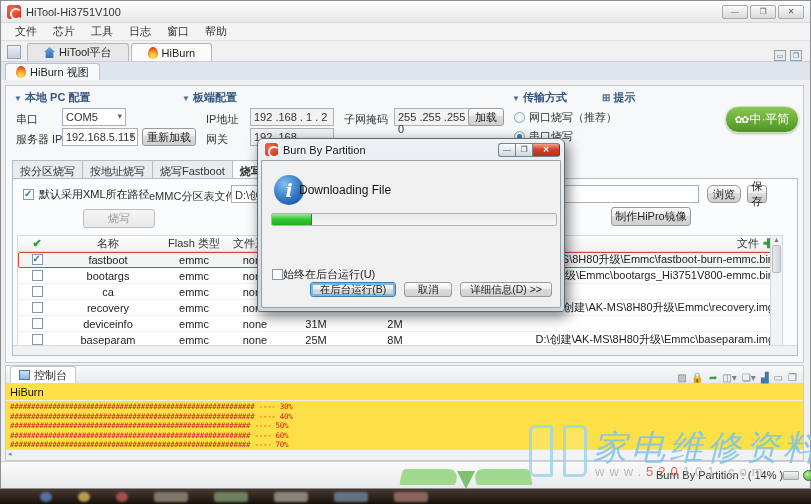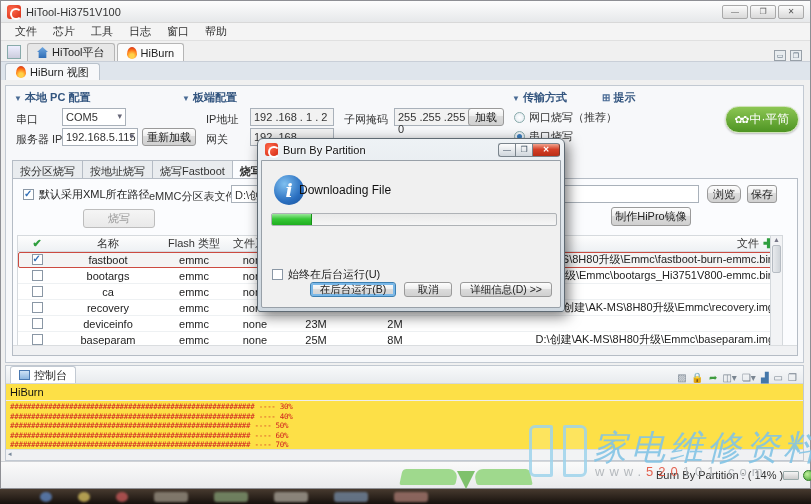--- a/index.html
+++ b/index.html
@@ -25,21 +25,21 @@
   .tb-ico.colored { opacity:1; }
   .grid-ico { width:14px; height:14px; }
   .grid-ico i { display:block; float:left; width:6px; height:6px; margin:0 1px 1px 0; }
   .tb-sep { width:1px; height:16px; background:#cfcfcf; margin:0 6px; }
   .updown { font-size:12px; font-weight:bold; line-height:16px; }
   .updown .u { color:#1fa01f; } .updown .d { color:#d42222; }
 
   
   .persp { height:20px; display:flex; align-items:flex-end; padding-left:6px; background:#f0f0f0; }
   .persp-grid { width:14px; height:14px; margin:0 6px 2px 0; border:1px solid #8aa; background:linear-gradient(#eef,#ccd); }
-  .ptab { display:flex; align-items:center; gap:4px; padding:2px 9px; border:1px solid #b5b5b5; border-bottom:none; border-radius:3px 3px 0 0; background:#e7e7e7; margin-right:2px; height:18px; }
+  .ptab { display:flex; align-items:center; gap:4px; padding:2px 16px; border:1px solid #b5b5b5; border-bottom:none; border-radius:3px 3px 0 0; background:#e7e7e7; margin-right:2px; height:18px; }
   .ptab.active { background:#fbfbfb; }
   .home-ico { width:11px; height:11px; background:linear-gradient(#6fa7e0,#2f6db5); clip-path:polygon(50% 0,100% 45%,85% 45%,85% 100%,15% 100%,15% 45%,0 45%); }
   .flame-ico { width:10px; height:12px; background:radial-gradient(circle at 50% 75%, #ffd24a 20%, #ff7a1a 55%, #d42a12 90%); border-radius:50% 50% 50% 50% / 60% 60% 40% 40%; }
   .persp-min { margin-left:auto; margin-right:8px; display:flex; gap:4px; }
   .mini-ico { width:12px; height:11px; border:1px solid #98a0a8; background:#e8ecef; font-size:7px; line-height:9px; text-align:center; color:#567; }
 
   
   .viewtab-row { height:19px; background:#dfe5ec; border-top:1px solid #c9cfd8; display:flex; align-items:flex-end; padding-left:4px; }
   .viewtab { display:flex; align-items:center; gap:4px; background:#f7f8fa; border:1px solid #b9c2cc; border-bottom:none; border-radius:3px 3px 0 0; padding:2px 10px; height:17px; }
 
@@ -110,21 +110,21 @@
   .dlg-title-text { font-size:11px; color:#111; text-shadow:0 0 3px #fff; }
   .dlg-ctrls { margin-left:auto; display:flex; }
   .dlg-cbtn { width:17px; height:14px; border:1px solid #7a848c; background:linear-gradient(#fdfdfd,#cfd6dc); font-size:8px; line-height:12px; text-align:center; color:#345; border-right:none; }
   .dlg-cbtn:first-child { border-radius:3px 0 0 3px; }
   .dlg-cbtn.close { width:28px; border-right:1px solid #7a3a30; background:linear-gradient(#f2a38d,#d54027 45%,#b92d16); color:#fff; border-radius:0 3px 3px 0; font-weight:bold; }
   .dlg-body { position:absolute; left:3px; right:3px; top:21px; bottom:3px; background:#f0f0f0; border:1px solid #98a0a8; border-radius:0 0 2px 2px; }
   .info-ico { position:absolute; left:12px; top:14px; width:30px; height:30px; border-radius:50%; background:radial-gradient(circle at 35% 30%,#7fc0f0,#2a6fc0 60%,#174f96); color:#fff; font-family:"DejaVu Serif",serif; font-style:italic; font-weight:bold; font-size:19px; text-align:center; line-height:30px; }
   .dlg-msg { position:absolute; left:37px; top:22px; font-size:12px; color:#111; }
   .pbar { position:absolute; left:9px; top:52px; width:286px; height:13px; border:1px solid #aeb2b6; border-radius:2px; background:linear-gradient(#e9e9e9,#f6f6f6); overflow:hidden; }
   .pfill { height:100%; background:linear-gradient(#9ae89a,#37c837 45%,#1fae1f); border-right:1px solid #169016; }
-  .dlg-chk { position:absolute; left:10px; top:106px; display:flex; align-items:center; gap:5px; color:#222; }
+  .dlg-chk { position:absolute; left:10px; top:106px; display:flex; align-items:center; color:#222; }
   .dlg-btns { position:absolute; right:8px; bottom:10px; display:flex; gap:8px; }
   .dlg-btn { height:15px; padding:0 9px; font-size:10.5px; }
   .dlg-btn.default { box-shadow:0 0 0 2px #7ab8e8 inset; border-color:#3c7fb1; }
 
   
   .wm { position:absolute; z-index:60; pointer-events:none; }
   .wm-book-blue { left:528px; top:424px; width:58px; height:52px; opacity:.85; }
   .wm-book-blue i { position:absolute; top:0; width:24px; height:52px; border:3px solid #9fd4ec; background:rgba(255,255,255,.15); }
   .wm-book-blue i.l { left:0; border-radius:6px 2px 2px 6px; }
   .wm-book-blue i.r { right:0; border-radius:2px 6px 6px 2px; }
@@ -244,21 +244,21 @@
     <div class="burn-body">
       <div style="position:absolute;left:10px;top:8px;display:flex;align-items:center;gap:5px;">
         <span class="chk on"></span>
         <span>默认采用XML所在路径</span>
       </div>
       <div class="lbl" style="left:136px;top:10px;">eMMC分区表文件</div>
       <div class="field" style="left:218px;top:6px;width:468px;">D:\创建\AK-MS\8H80升</div>
       <button class="btn" style="position:absolute;left:694px;top:6px;width:34px;height:18px;border-radius:6px;">
           <span>浏览</span>
         </button>
-      <button class="btn" style="position:absolute;left:734px;top:6px;width:30px;height:18px;">
+      <button class="btn" style="position:absolute;left:734px;top:6px;width:20px;height:18px;">
           <span>保存</span>
         </button>
 
       <button class="btn disabled" style="position:absolute;left:70px;top:30px;width:72px;height:19px;">
           <span>烧写</span>
         </button>
       <button class="btn" style="position:absolute;left:598px;top:28px;width:80px;height:19px;">
           <span>制作HiPro镜像</span>
         </button>
 
@@ -316,21 +316,21 @@
             <div class="c6"></div>
             <div class="c7">D:\创建\AK-MS\8H80升级\Emmc\recovery.img</div>
           </div>
           <div class="trow">
             <div class="c1">
               <span class="chk"></span>
             </div>
             <div class="c2">deviceinfo</div>
             <div class="c3">emmc</div>
             <div class="c4">none</div>
-            <div class="c5">23M</div>
+            <div class="c5">31M</div>
             <div class="c6">2M</div>
             <div class="c7"></div>
           </div>
           <div class="trow">
             <div class="c1">
               <span class="chk"></span>
             </div>
             <div class="c2">baseparam</div>
             <div class="c3">emmc</div>
             <div class="c4">none</div>

